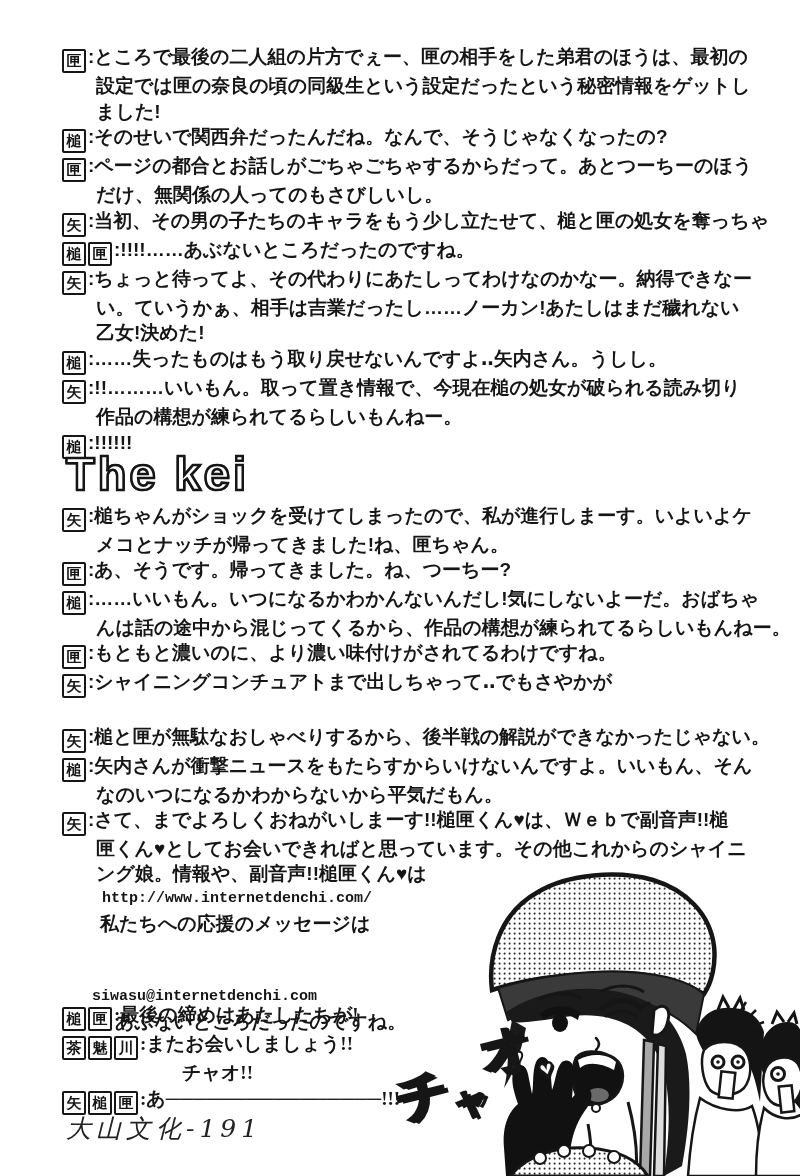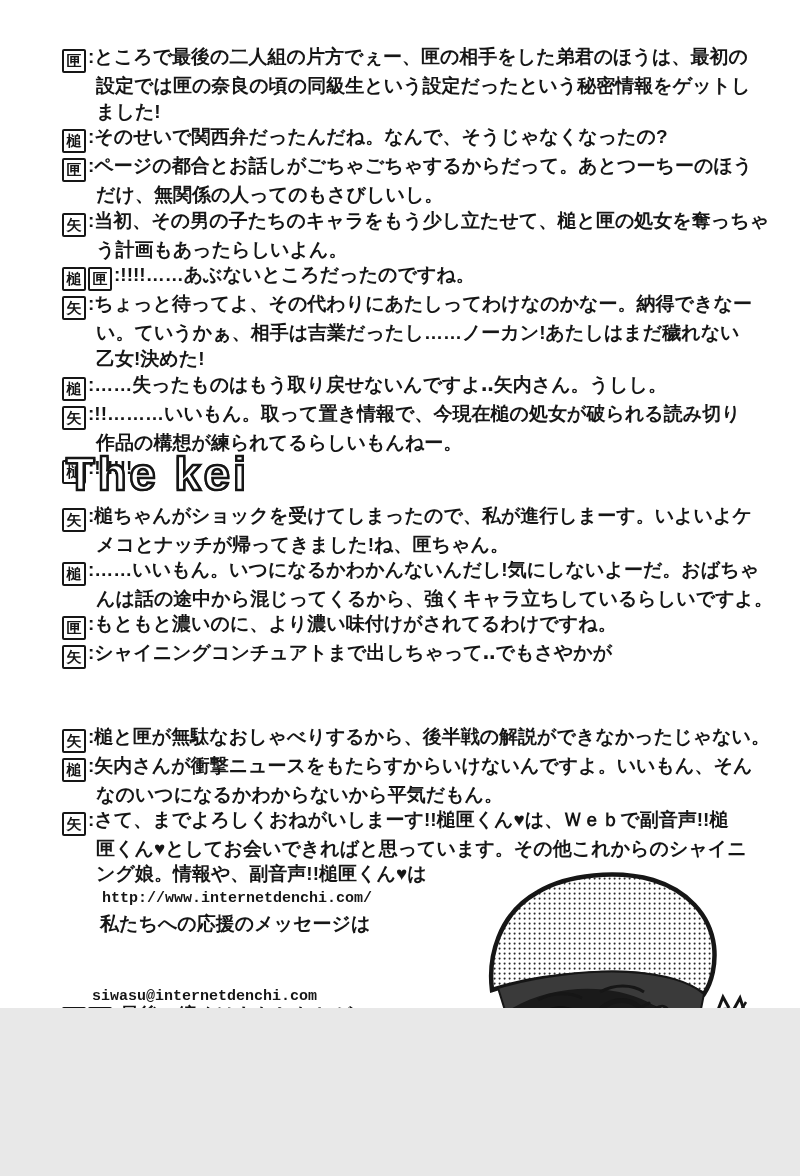--- a/index.html
+++ b/index.html
@@ -1,16 +1,16 @@
 <!DOCTYPE html>
 <html><head>
 <meta charset="utf-8">
 <style>
   html,body{margin:0;padding:0;background:#e8e8e8;}
-  .page{position:relative;width:800px;height:1008px;background:#ffffff;overflow:hidden;
+  .page{position:relative;width:800px;height:1176px;background:#ffffff;overflow:hidden;
         font-family:"Liberation Sans","DejaVu Sans",sans-serif;color:#161616;}
   .tblock{position:absolute;left:62px;width:712px;font-size:19px;font-weight:700;}
   .ln{white-space:nowrap;}
   #b1 .ln{line-height:25.6px;}
   #b2 .ln,#b3 .ln{line-height:25px;}
   #b4 .ln{line-height:26px;font-family:Liberation Serif, serif;}
   .lb{display:inline-block;width:20px;height:20px;line-height:20px;text-align:center;
       border:2px solid #161616;border-radius:2px;font-size:15px;font-weight:700;
       margin-right:2px;vertical-align:-3px;background:#fff;}
   .cont{padding-left:34px;}
@@ -43,38 +43,38 @@
 <div class="page">
 
   <div class="tblock" id="b1" style="top:44px;">
     <div class="ln"><span class="lb">匣</span><span>:ところで最後の二人組の片方でぇー、匣の相手をした弟君のほうは、最初の</span></div>
     <div class="ln cont"><span>設定では匣の奈良の頃の同級生という設定だったという秘密情報をゲットし</span></div>
     <div class="ln cont"><span>ました!</span></div>
     <div class="ln"><span class="lb">槌</span><span>:そのせいで関西弁だったんだね。なんで、そうじゃなくなったの?</span></div>
     <div class="ln"><span class="lb">匣</span><span>:ページの都合とお話しがごちゃごちゃするからだって。あとつーちーのほう</span></div>
     <div class="ln cont"><span>だけ、無関係の人ってのもさびしいし。</span></div>
     <div class="ln"><span class="lb">矢</span><span>:当初、その男の子たちのキャラをもう少し立たせて、槌と匣の処女を奪っちゃ</span></div>
-    <div class="ln cont"><span>う計画もあったらしいよん。</span></div>
     <div class="ln"><span class="lb">槌</span><span class="lb">匣</span><span>:!!!!……あぶないところだったのですね。</span></div>
     <div class="ln"><span class="lb">矢</span><span>:ちょっと待ってよ、その代わりにあたしってわけなのかなー。納得できなー</span></div>
     <div class="ln cont"><span>い。ていうかぁ、相手は吉業だったし……ノーカン!あたしはまだ穢れない</span></div>
     <div class="ln cont"><span>乙女!決めた!</span></div>
     <div class="ln"><span class="lb">槌</span><span>:……失ったものはもう取り戻せないんですよ‥矢内さん。うしし。</span></div>
     <div class="ln"><span class="lb">矢</span><span>:!!………いいもん。取って置き情報で、今現在槌の処女が破られる読み切り</span></div>
     <div class="ln cont"><span>作品の構想が練られてるらしいもんねー。</span></div>
     <div class="ln"><span class="lb">槌</span><span>:!!!!!!</span></div>
   </div>
 
   <div class="heading" id="h1">The kei</div>
 
   <div class="tblock" id="b2" style="top:503px;">
     <div class="ln"><span class="lb">矢</span><span>:槌ちゃんがショックを受けてしまったので、私が進行しまーす。いよいよケ</span></div>
     <div class="ln cont"><span>メコとナッチが帰ってきました!ね、匣ちゃん。</span></div>
+    <div class="ln"><span class="lb">匣</span><span>:あ、そうです。帰ってきました。ね、つーちー?</span></div>
     <div class="ln"><span class="lb">槌</span><span>:……いいもん。いつになるかわかんないんだし!気にしないよーだ。おばちゃ</span></div>
-    <div class="ln cont"><span>んは話の途中から混じってくるから、強くキャラ立ちしているらしいですよ。</span></div>
+    <div class="ln cont"><span>んは話の途中から混じってくるから、作品の構想が練られてるらしいもんねー。</span></div>
     <div class="ln"><span class="lb">匣</span><span>:もともと濃いのに、より濃い味付けがされてるわけですね。</span></div>
     <div class="ln"><span class="lb">矢</span><span>:シャイニングコンチュアトまで出しちゃって‥でもさやかが</span></div>
   </div>
 
 
   <div class="tblock" id="b3" style="top:724px;">
     <div class="ln"><span class="lb">矢</span><span>:槌と匣が無駄なおしゃべりするから、後半戦の解説ができなかったじゃない。</span></div>
     <div class="ln"><span class="lb">槌</span><span>:矢内さんが衝撃ニュースをもたらすからいけないんですよ。いいもん、そん</span></div>
     <div class="ln cont"><span>なのいつになるかわからないから平気だもん。</span></div>
     <div class="ln"><span class="lb">矢</span><span>:さて、までよろしくおねがいしまーす!!槌匣くん♥は、Ｗｅｂで副音声!!槌</span></div>

